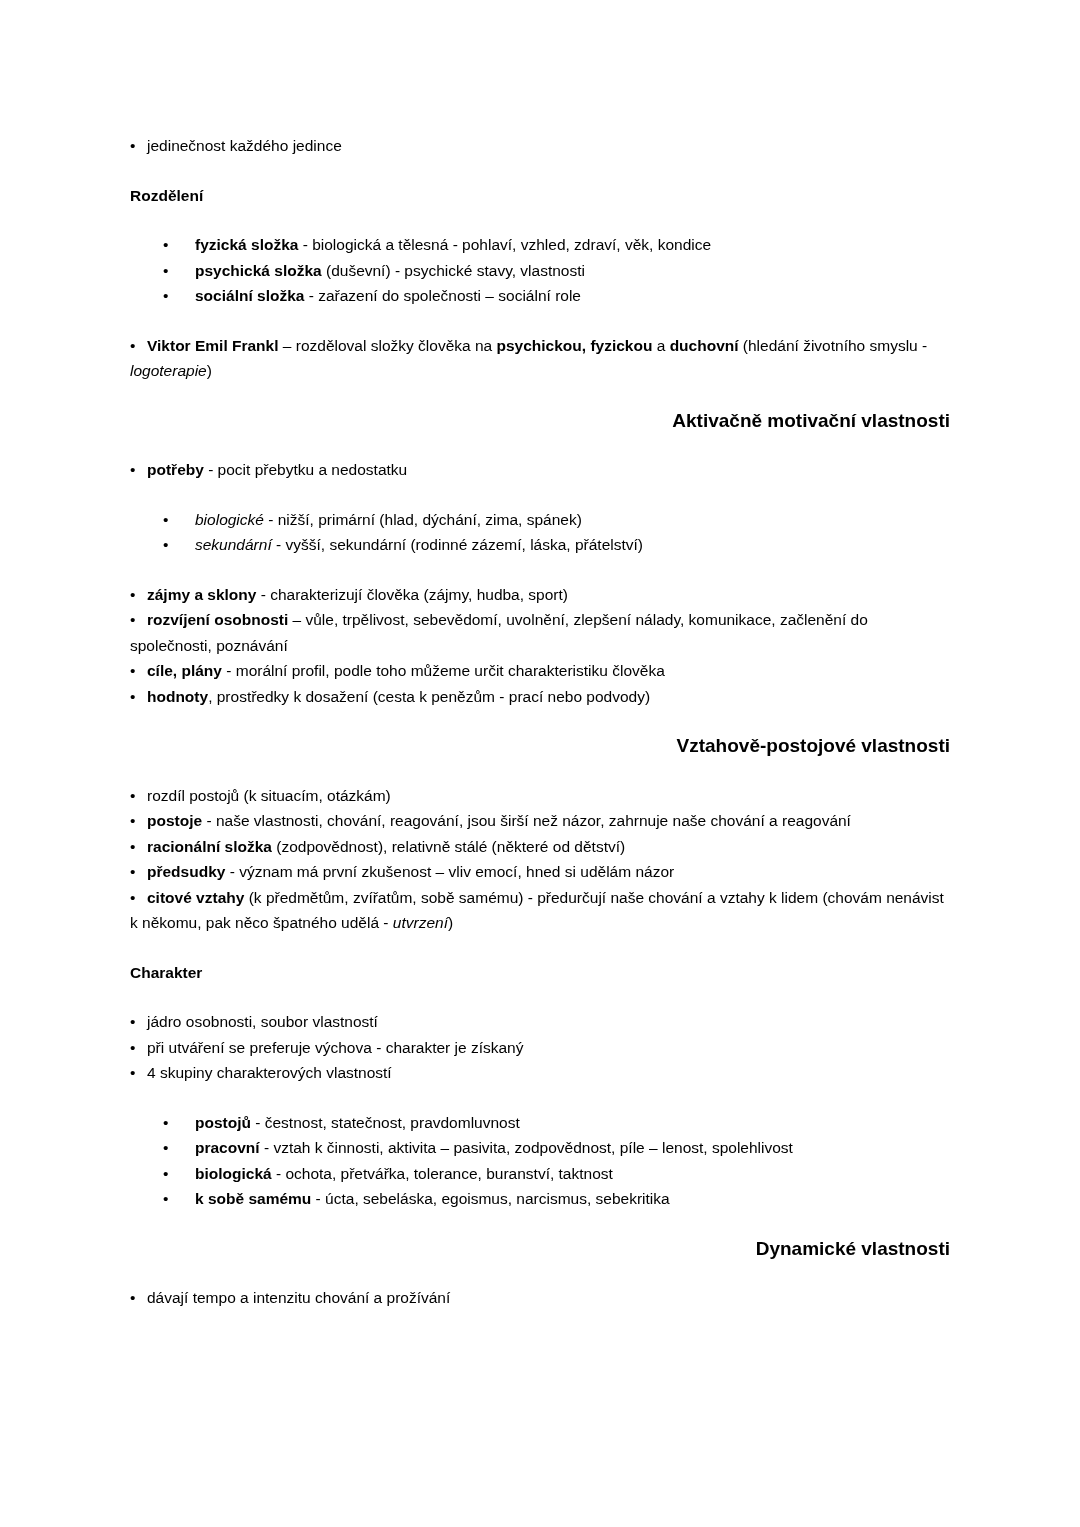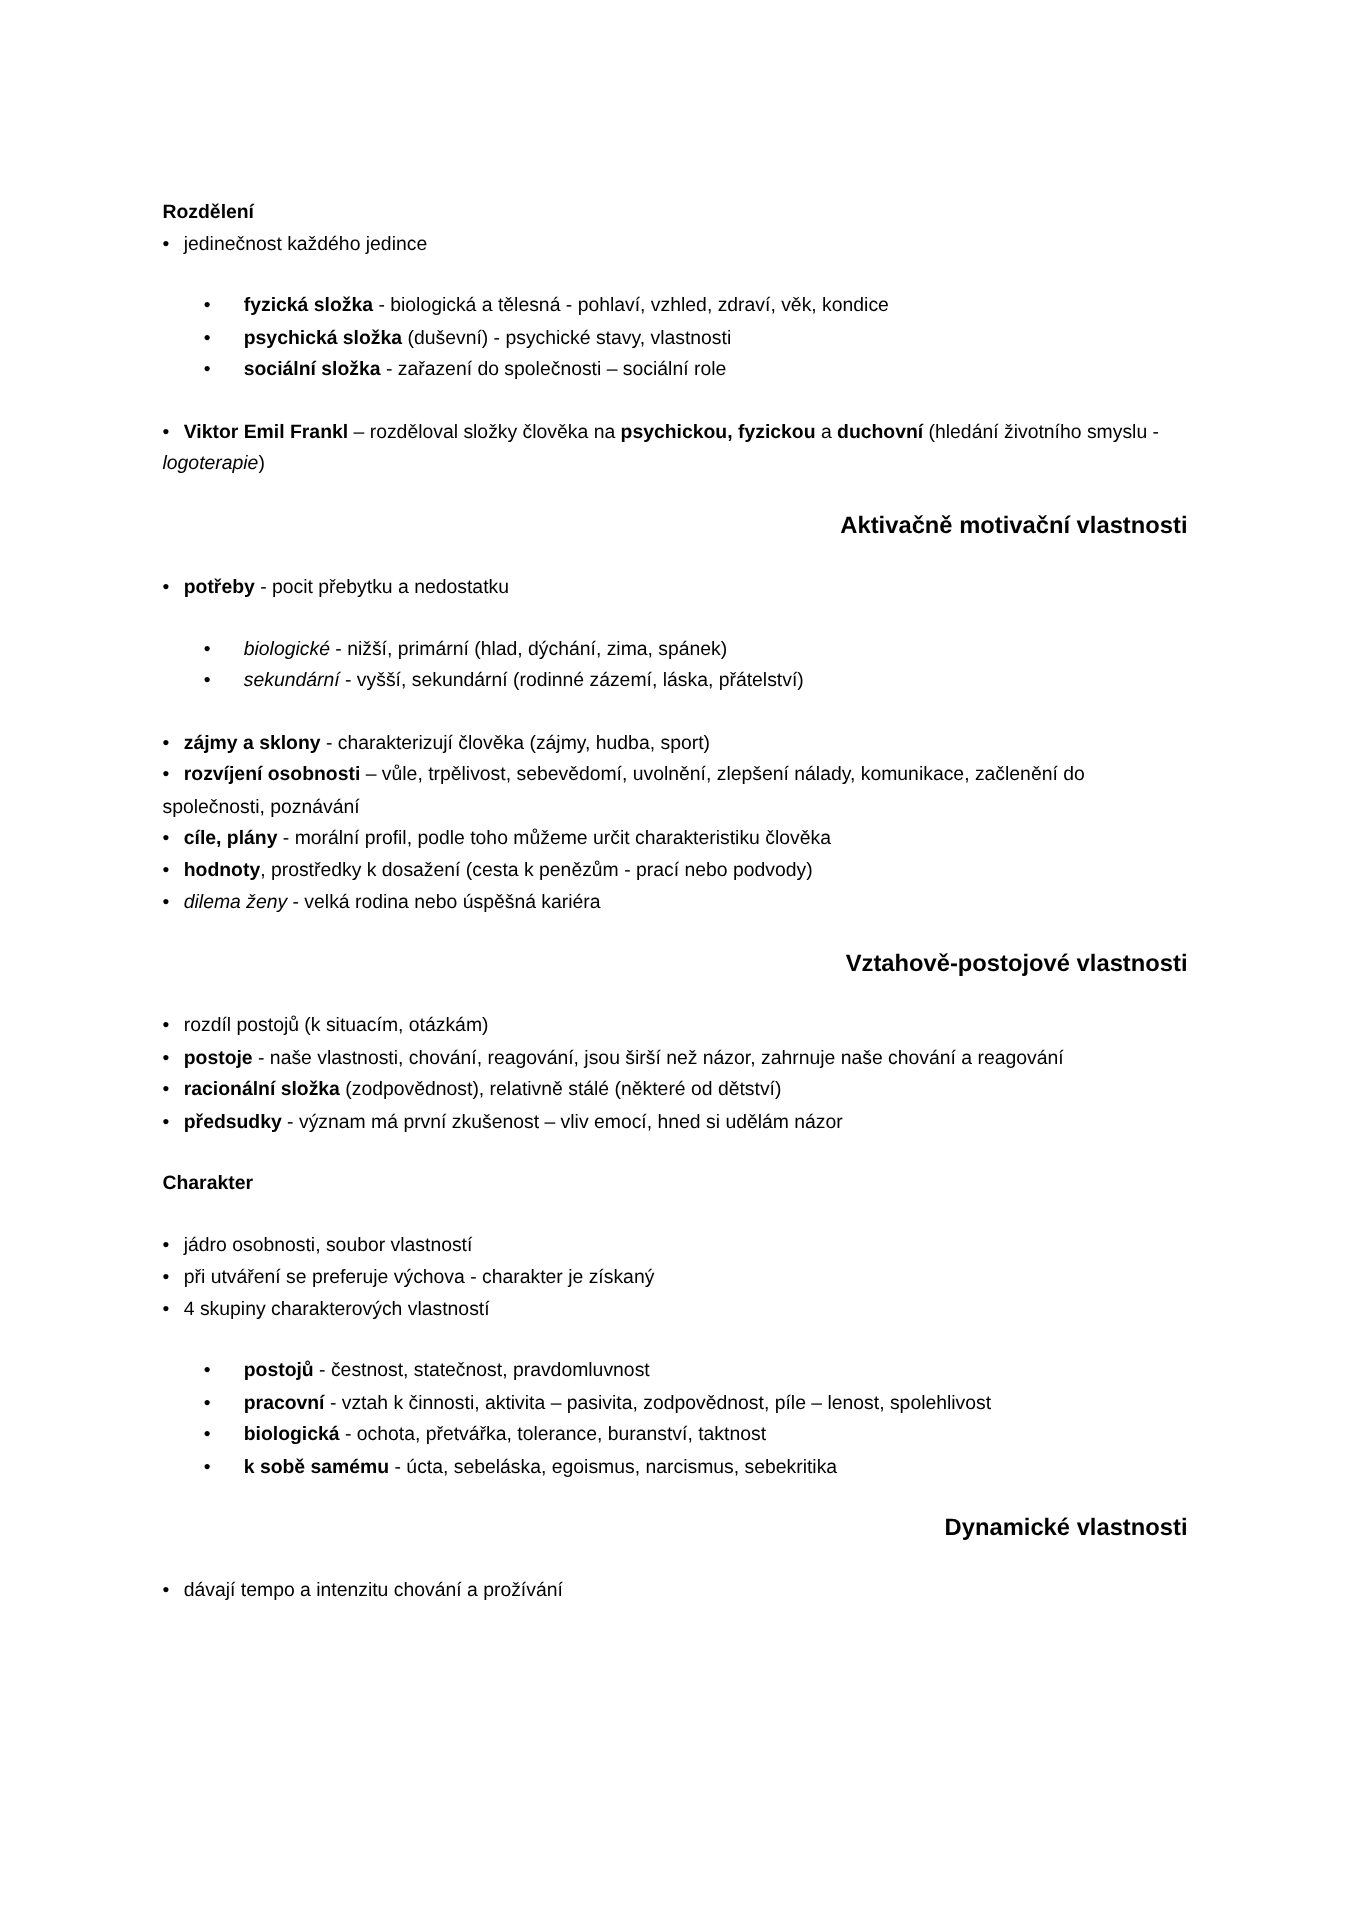--- a/index.html
+++ b/index.html
@@ -46,40 +46,40 @@
   .b2 > .marker {
     width: 32px;
   }
   .bold   { font-weight: bold; }
   .italic { font-style: italic; }
 </style>
 </head>
 <body>
 
 <div class="page">
+    <p class="p b1"><span class="marker">•</span><span>jedinečnost každého jedince</span></p>
     <p class="p hs gap"><span>Rozdělení</span></p>
-    <p class="p b1"><span class="marker">•</span><span>jedinečnost každého jedince</span></p>
     <p class="p b2 gap"><span class="marker">•</span><span class="bold">fyzická složka</span><span> - biologická a tělesná - pohlaví, vzhled, zdraví, věk, kondice</span></p>
     <p class="p b2"><span class="marker">•</span><span class="bold">psychická složka</span><span> (duševní) - psychické stavy, vlastnosti</span></p>
     <p class="p b2"><span class="marker">•</span><span class="bold">sociální složka</span><span> - zařazení do společnosti – sociální role</span></p>
     <p class="p b1 gap"><span class="marker">•</span><span class="bold">Viktor Emil Frankl</span><span> – rozděloval složky člověka na </span><span class="bold">psychickou, fyzickou</span><span> a </span><span class="bold">duchovní</span><span> (hledání životního smyslu - </span><span class="italic">logoterapie</span><span>)</span></p>
     <p class="p hl gap"><span>Aktivačně motivační vlastnosti</span></p>
     <p class="p b1 gap"><span class="marker">•</span><span class="bold">potřeby</span><span> - pocit přebytku a nedostatku</span></p>
     <p class="p b2 gap"><span class="marker">•</span><span class="italic">biologické</span><span> - nižší, primární (hlad, dýchání, zima, spánek)</span></p>
     <p class="p b2"><span class="marker">•</span><span class="italic">sekundární</span><span> - vyšší, sekundární (rodinné zázemí, láska, přátelství)</span></p>
     <p class="p b1 gap"><span class="marker">•</span><span class="bold">zájmy a sklony</span><span> - charakterizují člověka (zájmy, hudba, sport)</span></p>
     <p class="p b1"><span class="marker">•</span><span class="bold">rozvíjení osobnosti</span><span> – vůle, trpělivost, sebevědomí, uvolnění, zlepšení nálady, komunikace, začlenění do společnosti, poznávání</span></p>
     <p class="p b1"><span class="marker">•</span><span class="bold">cíle, plány</span><span> - morální profil, podle toho můžeme určit charakteristiku člověka</span></p>
     <p class="p b1"><span class="marker">•</span><span class="bold">hodnoty</span><span>, prostředky k dosažení (cesta k penězům - prací nebo podvody)</span></p>
-    <p class="p b1"><span class="marker">•</span><span class="italic">dilema ženy</span><span> - velká rodina nebo úspěšná kariéra</span></p>
     <p class="p hl gap"><span>Vztahově-postojové vlastnosti</span></p>
     <p class="p b1 gap"><span class="marker">•</span><span>rozdíl postojů (k situacím, otázkám)</span></p>
     <p class="p b1"><span class="marker">•</span><span class="bold">postoje</span><span> - naše vlastnosti, chování, reagování, jsou širší než názor, zahrnuje naše chování a reagování</span></p>
     <p class="p b1"><span class="marker">•</span><span class="bold">racionální složka</span><span> (zodpovědnost), relativně stálé (některé od dětství)</span></p>
     <p class="p b1"><span class="marker">•</span><span class="bold">předsudky</span><span> - význam má první zkušenost – vliv emocí, hned si udělám názor</span></p>
+    <p class="p b1"><span class="marker">•</span><span class="bold">citové vztahy</span><span> (k předmětům, zvířatům, sobě samému) - předurčují naše chování a vztahy k lidem (chovám nenávist k někomu, pak něco špatného udělá - </span><span class="italic">utvrzení</span><span>)</span></p>
     <p class="p hs gap"><span>Charakter</span></p>
     <p class="p b1 gap"><span class="marker">•</span><span>jádro osobnosti, soubor vlastností</span></p>
     <p class="p b1"><span class="marker">•</span><span>při utváření se preferuje výchova - charakter je získaný</span></p>
     <p class="p b1"><span class="marker">•</span><span>4 skupiny charakterových vlastností</span></p>
     <p class="p b2 gap"><span class="marker">•</span><span class="bold">postojů</span><span> - čestnost, statečnost, pravdomluvnost</span></p>
     <p class="p b2"><span class="marker">•</span><span class="bold">pracovní</span><span> - vztah k činnosti, aktivita – pasivita, zodpovědnost, píle – lenost, spolehlivost</span></p>
     <p class="p b2"><span class="marker">•</span><span class="bold">biologická</span><span> - ochota, přetvářka, tolerance, buranství, taktnost</span></p>
     <p class="p b2"><span class="marker">•</span><span class="bold">k sobě samému</span><span> - úcta, sebeláska, egoismus, narcismus, sebekritika</span></p>
     <p class="p hl gap"><span>Dynamické vlastnosti</span></p>
     <p class="p b1 gap"><span class="marker">•</span><span>dávají tempo a intenzitu chování a prožívání</span></p>

